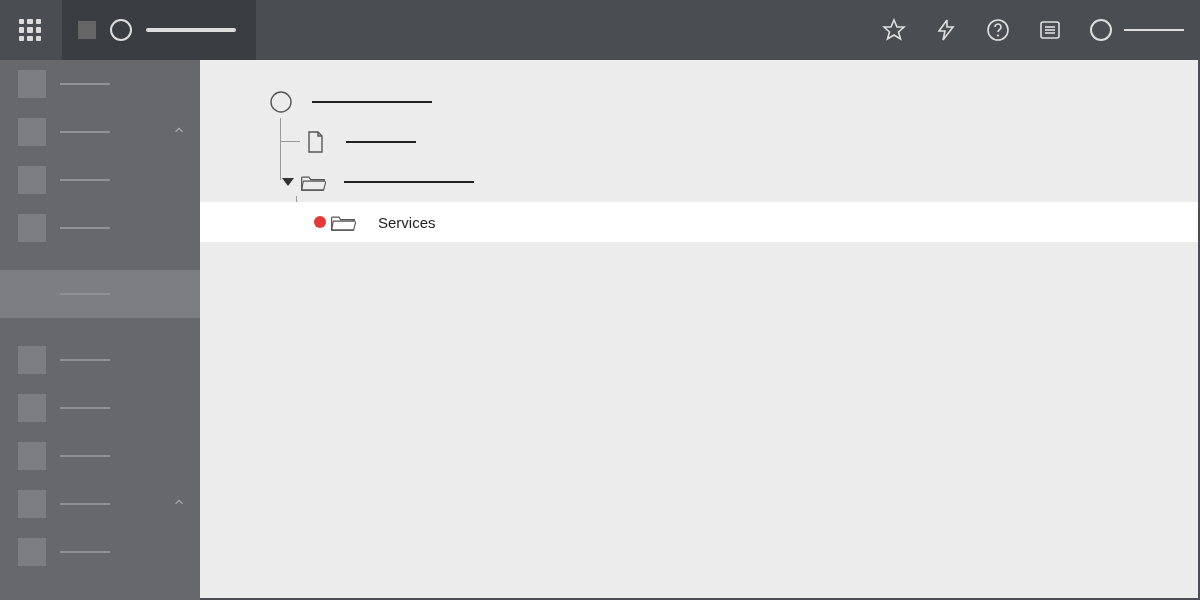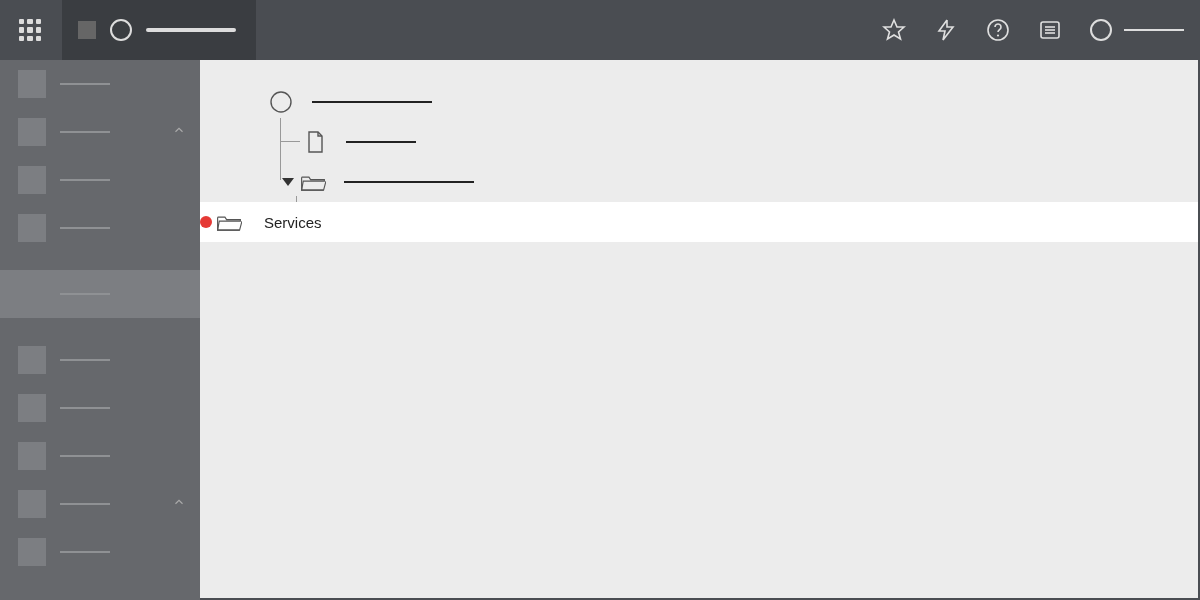--- a/index.html
+++ b/index.html
@@ -286,21 +286,21 @@
         <svg viewBox="0 0 32 24">
             <path d="M2 6h9l2 3h17v2H4l-2 11h27l3-11"></path>
             <path d="M2 6v16h27"></path>
           </svg>
       </div>
       <div class="tree-line-label" style="width:130px;"></div>
     </div>
 
     <div class="tree-connector" style="left:96px; top:136px; height:24px; width:18px;"></div>
 
-    <div class="tree-row selected" style="">
+    <div class="tree-row selected" style="padding-left:114px;">
       <div class="red-dot"></div>
       <div class="tree-icon folder-open" style="margin-left:4px;">
         <svg viewBox="0 0 32 24">
             <path d="M2 6h9l2 3h17v2H4l-2 11h27l3-11"></path>
             <path d="M2 6v16h27"></path>
           </svg>
       </div>
       <span class="tree-label-text">Services</span>
     </div>
 

